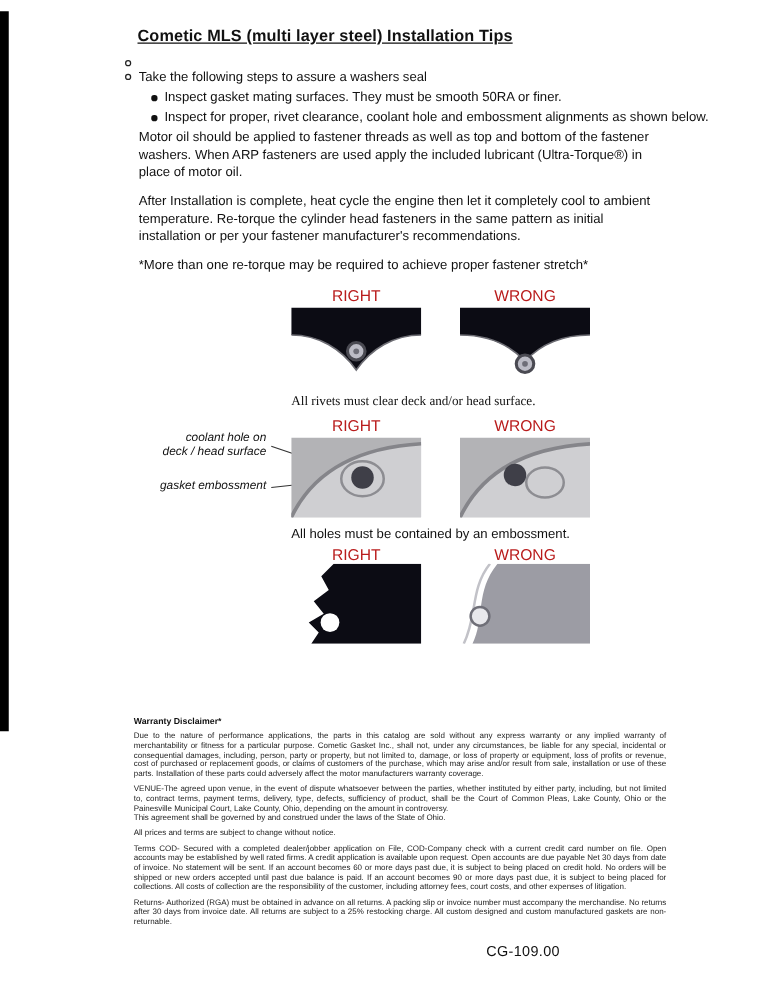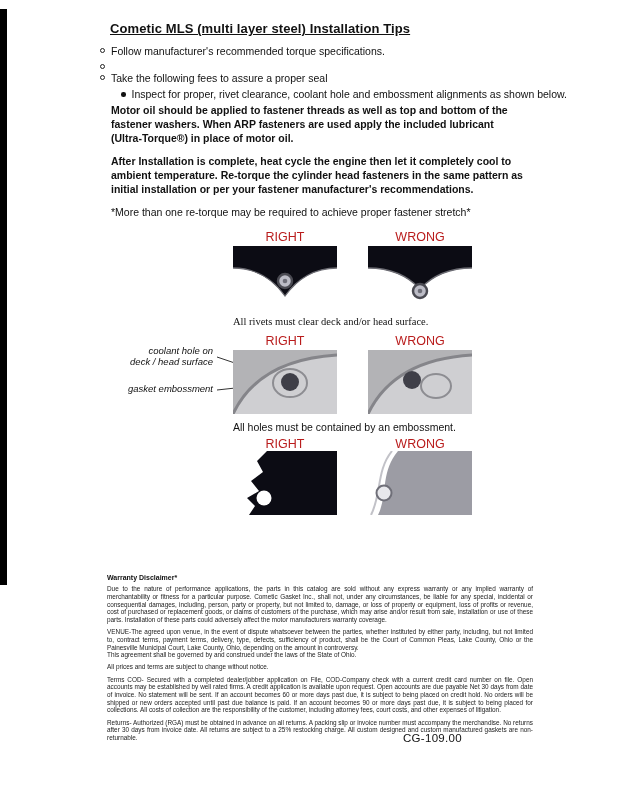--- a/index.html
+++ b/index.html
@@ -11,60 +11,60 @@
 
   .doc-title { font-size:13px; font-weight:bold; text-decoration:underline; margin:0 0 9px 15px; letter-spacing:.1px; }
 
   .tip-list { font-size:10.5px; margin-left:5px; }
   .tip-item { display:flex; margin-bottom:3px; line-height:1.25; }
   .bullet-o { width:5px; height:5px; border:1px solid #222; border-radius:50%; margin:3px 6px 0 0; flex:none; }
   .sub-list { margin-left:21px; }
   .bullet-f { width:4.5px; height:4.5px; background:#111; border-radius:50%; margin:4px 6px 0 0; flex:none; }
 
   .diesel-heading { font-size:11px; font-weight:bold; margin:17px 0 9px 16px; }
-  .para { font-size:10.5px; line-height:1.3; margin:0 0 10px 16px; width:414px;font-weight:bold; }
+  .para { font-size:10.5px; line-height:1.3; margin:0 0 10px 16px; width:414px; }
   .note { font-size:10.5px; margin:4px 0 0 16px; }
 
   .figures { position:relative; height:324px; margin-top:12px; }
   .fig-label { position:absolute; width:104px; text-align:center; font-size:12.5px; color:#b91c1c; }
   .fig-img { position:absolute; width:104px; height:62px; }
   .fig-img svg { width:100%; height:100%; display:block; }
   .fig-caption { position:absolute; font-size:10.5px; line-height:1.25; }
   .callout { position:absolute; left:18px; width:100px; font-size:9.5px; line-height:1.12; text-align:right; white-space:pre-line;font-style:italic; }
   .callout-lines { position:absolute; left:120px; top:120px; width:78px; height:48px; }
 
   .disclaimer { margin:20px 0 0 12px; width:426px; }
   .disc-heading { font-size:7px; font-weight:bold; margin-bottom:4px; }
   .disc-para { font-size:6.4px; line-height:1.2; margin-bottom:4.5px; color:#222; white-space:pre-line; text-align:justify; }
 
-  .footer-code { position:absolute; left:389px; top:732px; font-size:11.5px; letter-spacing:.3px;margin-left:14px; }
+  .footer-code { position:absolute; left:389px; top:756px; font-size:11.5px; letter-spacing:.3px; }
 </style>
 </head>
 <body>
 
 <div class="page">
   <div class="edge-bar"></div>
 
   <div class="content">
 
     <h1 class="doc-title">Cometic MLS (multi layer steel) Installation Tips</h1>
 
     <div class="tip-list">
       <div class="tip-item">
         <span class="bullet-o"></span>
-        <span>Follow manufacturer's recommended torque specifications.</span>
       </div>
       <div class="tip-item">
         <span class="bullet-o"></span>
-      </div>
-      <div class="tip-item">
-        <span class="bullet-o"></span>
-        <span>Take the following fees to assure a proper seal</span>
+        <span>Take the following steps to assure a washers seal</span>
       </div>
       <div class="sub-list">
+        <div class="tip-item">
+          <span class="bullet-f"></span>
+          <span>Inspect gasket mating surfaces.  They must be smooth 50RA or finer.</span>
+        </div>
         <div class="tip-item">
           <span class="bullet-f"></span>
           <span>Inspect for proper, rivet clearance, coolant hole and embossment alignments as shown below.</span>
         </div>
       </div>
     </div>
 
     <p class="para">Motor oil should be applied to fastener threads as well as top and bottom of the fastener washers. When ARP fasteners are used apply the included lubricant (Ultra-Torque®) in place of motor oil.</p>
     <p class="para">After Installation is complete, heat cycle the engine then let it completely cool to ambient temperature. Re-torque the cylinder head fasteners in the same pattern as initial installation or per your fastener manufacturer's recommendations.</p>
     <p class="note">*More than one re-torque may be required to achieve proper fastener stretch*</p>

